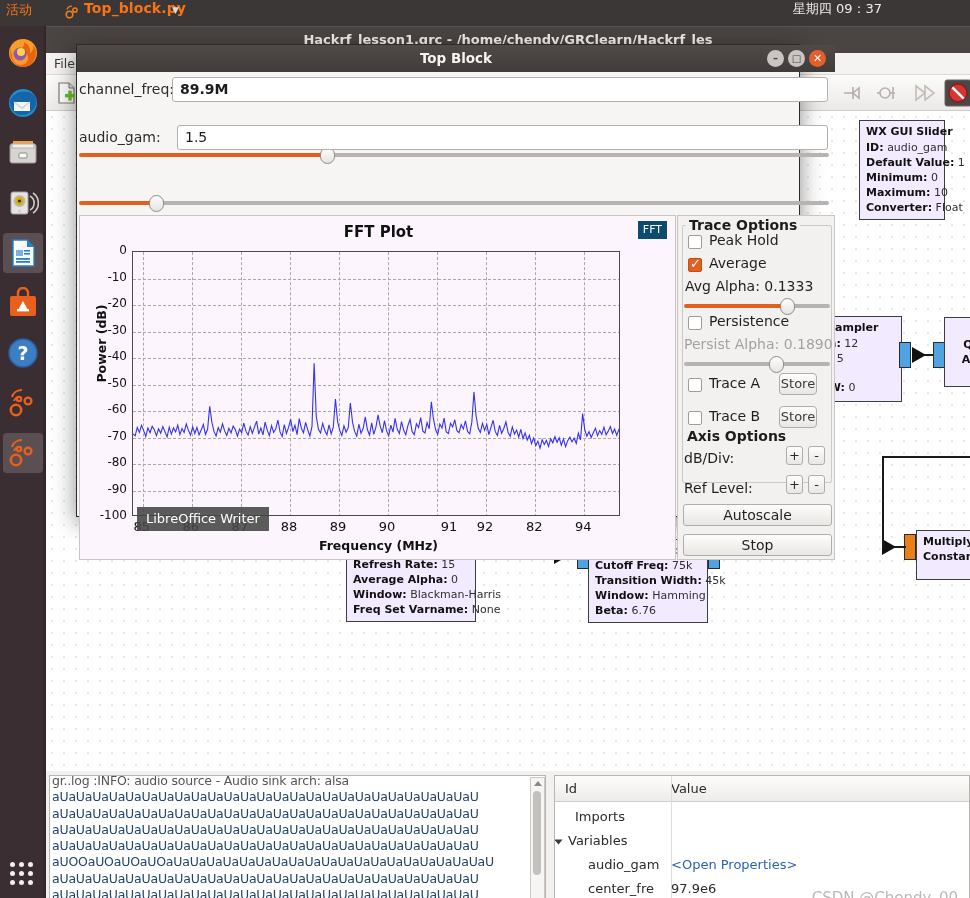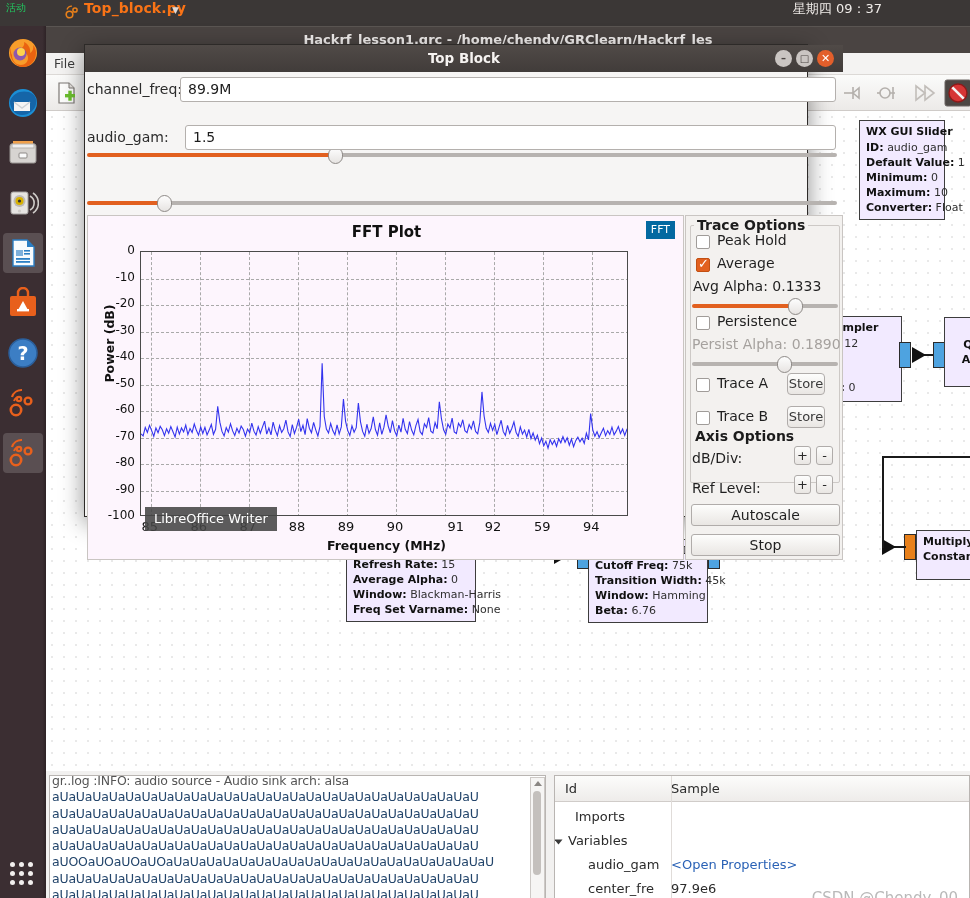--- a/index.html
+++ b/index.html
@@ -11,21 +11,21 @@
     background: #2b2b2b;
   }
   #root { position: relative; width: 970px; height: 898px; }
 
   
   .top-panel {
     position: absolute; left: 0; top: 0; width: 970px; height: 26px;
     background: #3b3736; color: #e8e4e2;
     font-size: 13px;
   }
-  .activities { position: absolute; left: 6px; top: 1px; font-size: 10px; color: #22c55e; }
+  .activities { position: absolute; left: 6px; top: 1px; font-size: 13px; color: #f97316; }
   .app-icon-top {
     position: absolute; left: 65px; top: 5px; width: 14px; height: 14px;
   }
   .app-name-top {
     position: absolute; left: 84px; top: 0px; font-size: 14px; font-weight: bold; color: #f97316;
     letter-spacing: .1px;
   }
   .app-caret { position: absolute; left: 172px; top: 5px; font-size: 9px; color: #ded9d6; }
   .clock-top {
     position: absolute; left: 0; top: 0; width: 970px; text-align: right;
@@ -156,21 +156,20 @@
     position: absolute; right: 12px; bottom: 18px; font-size: 15px; color: #b9b9b9;
     font-family: "DejaVu Sans", "Liberation Sans", sans-serif;
   }
 
   
   .dlg {
     position: absolute; left: 76px; top: 44px; width: 724px; height: 473px;
     background: #f6f5f4;
     border: 1px solid #2d2a28;
     box-shadow: 0 6px 22px rgba(0,0,0,.45);
-    margin-left: 8px;
   }
   .dlg-title {
     position: absolute; left: 0; top: 0; width: 758px; height: 27px;
     background: linear-gradient(to bottom,#504a47,#413c3a);
     color: #f6f3f1; font-size: 13.5px; font-weight: bold;
     text-align: center; line-height: 27px;
   }
   .wbtn { position: absolute; top: 5px; width: 17px; height: 17px; border-radius: 50%; }
   .wbtn.min { background: #cac5c2; }
   .wbtn.max { background: #cac5c2; }
@@ -198,21 +197,21 @@
   .plot-wrap {
     position: absolute; left: 2px; top: 170px; width: 597px; height: 345px;
     background: #fdf5fd;
     border: 1px solid #c9c5c2;
   }
   .plot-title {
     position: absolute; left:0; top: 7px; width: 597px; text-align:center;
     font-size: 15px; font-weight: bold; color: #111;
   }
   .fft-badge {
-    position: absolute; right: 8px; top: 5px; background: #0369a1; color: #fff;
+    position: absolute; right: 8px; top: 5px; background: #0c4a6e; color: #fff;
     font-size: 11px; padding: 2px 5px 3px 5px;
   }
   .plot-area {
     position: absolute; left: 52px; top: 35px; width: 488px; height: 265px;
     border: 1px solid #4a4a4a; background: #fdf5fd; overflow: hidden;
   }
   .gl { position: absolute; background: transparent; }
   .gl.v { width: 0; border-left: 1px dashed #a9a9a9; top: 0; height: 265px; }
   .gl.h { height: 0; border-top: 1px dashed #a9a9a9; left: 0; width: 488px; }
   .ytick { position: absolute; right: 548px; font-size: 12px; color: #111; text-align: right; width: 40px;}
@@ -397,21 +396,21 @@
       </div>
       <div class="vsb" style="left:484px; top:6px; width:15px; height:144px;">
         <div class="ar" style="top:3px; border-bottom:5px solid #8a8683;"></div>
         <div class="thumb" style="top:13px; height:84px;"></div>
 
       </div>
 
       <div class="vartree">
         <div class="vt-head">
           <span style="left:10px">Id</span>
-          <span style="left:116px">Sample</span>
+          <span style="left:116px">Value</span>
         </div>
         <div class="vt-col-sep"></div>
 
         <div class="vt-row" style="left:20px; top:30px; width:390px;">
           <span class="k">Imports</span>
         </div>
         <div class="vt-row" style="left:13px; top:54px; width:396px;">
           <span class="tri"></span>
           <span class="k">Variables</span>
         </div>
@@ -555,21 +554,21 @@
       <span>–</span>
     </div>
     <div class="wbtn max" style="left:711px">
       <span>□</span>
     </div>
     <div class="wbtn close" style="left:732px">
       <span>✕</span>
     </div>
 
     <div class="ctrl-label" style="left:2px; top:36px;">channel_freq:</div>
-    <div class="ctrl-input" style="left:95px; top:32px; width:656px;">89.9M</div>
+    <div class="ctrl-input" style="left:95px; top:32px; width:656px;font-weight:bold;">89.9M</div>
     <div class="slider" style="left:2px; top:102px; width:750px;">
       <div class="track-l" style="left:0; width:248px;"></div>
       <div class="track-r" style="left:248px; right:0;"></div>
       <div class="knob" style="left:241px;"></div>
     </div>
 
     <div class="ctrl-label" style="left:2px; top:84px;">audio_gam:</div>
     <div class="ctrl-input" style="left:100px; top:80px; width:651px;">1.5</div>
     <div class="slider" style="left:2px; top:150px; width:750px;">
       <div class="track-l" style="left:0; width:74px;"></div>
@@ -597,23 +596,23 @@
           <div class="ytick" style="top: 265.5px;">-90</div>
           <div class="ytick" style="top: 292px;">-100</div>
         </div>
       <div id="xticks">
           <div class="xtick" style="left: 41.809px;">85</div>
           <div class="xtick" style="left: 90.8543px;">86</div>
           <div class="xtick" style="left: 139.899px;">87</div>
           <div class="xtick" style="left: 188.945px;">88</div>
           <div class="xtick" style="left: 237.99px;">89</div>
           <div class="xtick" style="left: 287.035px;">90</div>
-          <div class="xtick" style="left: 336px; text-align: right;">91</div>
+          <div class="xtick" style="left: 349px;">91</div>
           <div class="xtick" style="left: 385.126px;">92</div>
-          <div class="xtick" style="left: 434.171px;">59</div>
+          <div class="xtick" style="left: 434.171px;">82</div>
           <div class="xtick" style="left: 483.216px;">94</div>
         </div>
 
       <div class="plot-area">
         <div id="gridlines">
             <div class="gl v" style="left: 9.80905px;"></div>
             <div class="gl v" style="left: 58.8543px;"></div>
             <div class="gl v" style="left: 107.899px;"></div>
             <div class="gl v" style="left: 156.945px;"></div>
             <div class="gl v" style="left: 205.99px;"></div>

